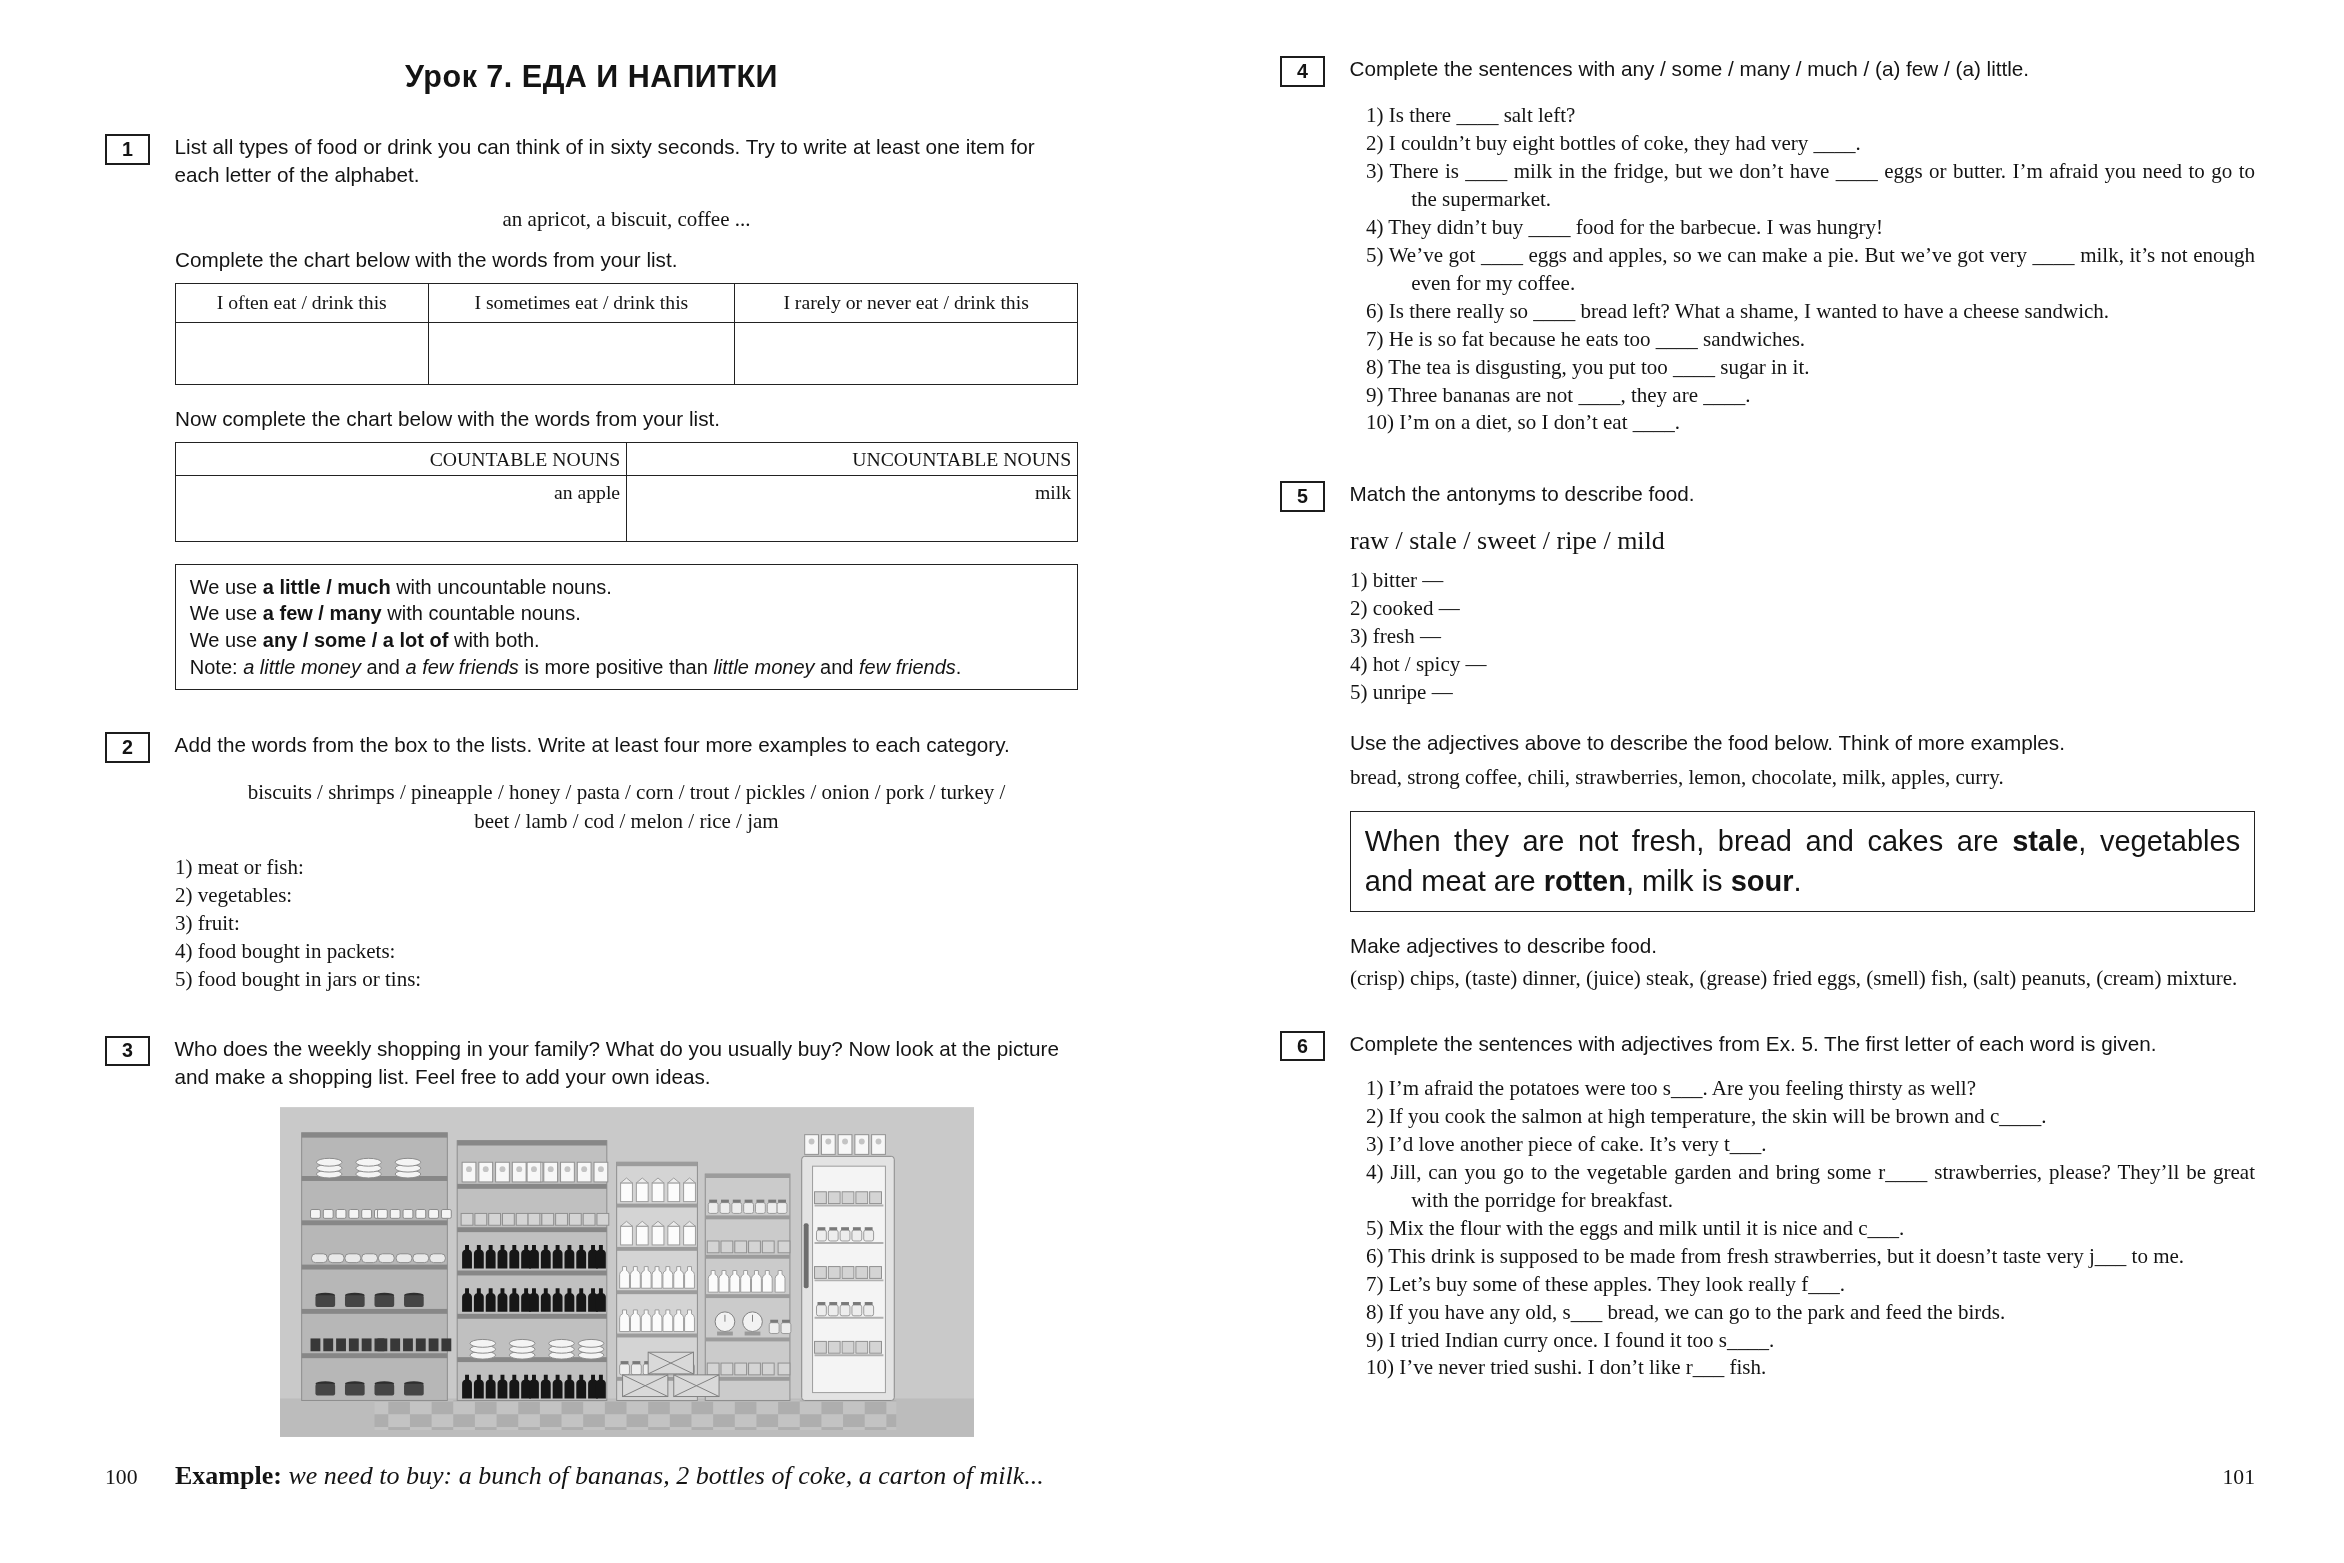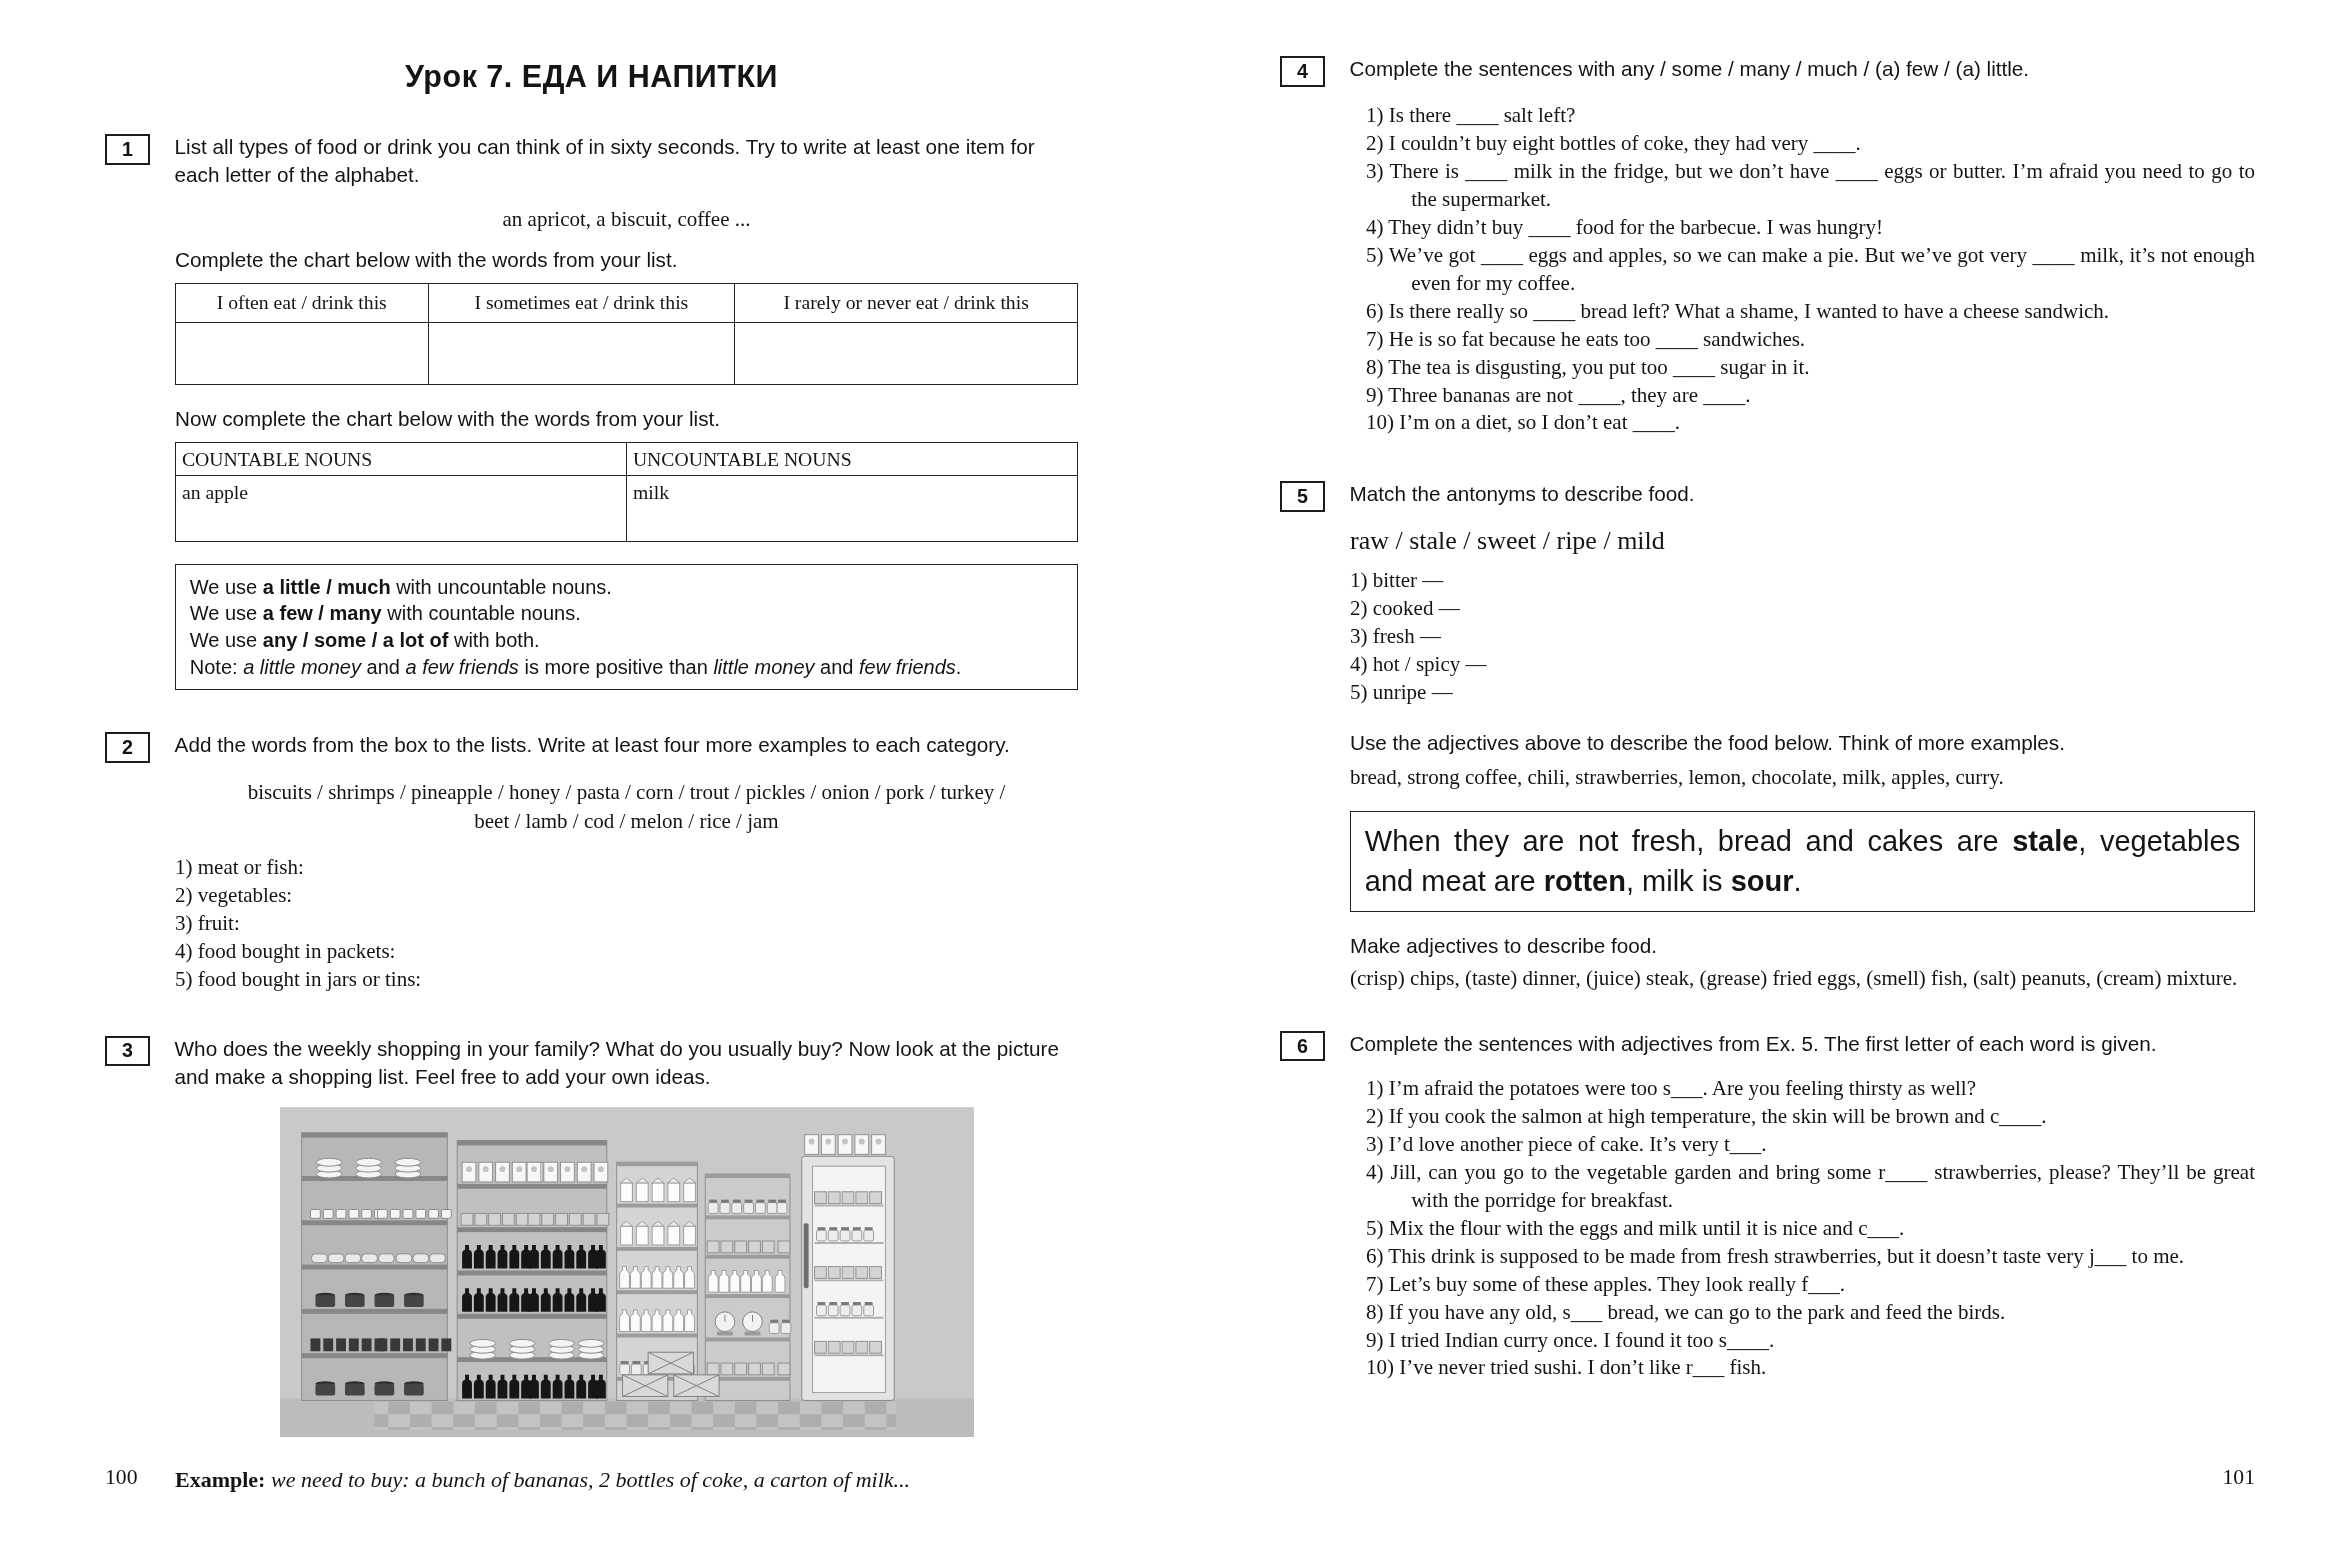--- a/index.html
+++ b/index.html
@@ -26,36 +26,36 @@
   .example-line{font-size:21px;margin:17.7px 0 0 0;}
   .caption{margin:15.8px 0 0 0;font-size:20.7px;}
   .caption-2{margin:21.7px 0 0 0;font-size:20.7px;}
 
   table.chart{width:100%;border-collapse:collapse;margin-top:10.8px;}
   table.chart td{border:1.5px solid #222;font-family:"Liberation Serif",serif;font-size:19.7px;
                  text-align:center;padding:7.9px 5.9px;}
   table.chart tr.empty-row td{height:45px;}
   table.chart2{width:100%;border-collapse:collapse;margin-top:10.8px;}
   table.chart2 td{border:1.5px solid #222;font-family:"Liberation Serif",serif;font-size:19.7px;
-                  text-align:left;padding:4.9px 5.9px;margin-top:19px;}
+                  text-align:right;padding:4.9px 5.9px;margin-top:19px;}
   table.chart2 tr.data-row td{height:55px;vertical-align:top;padding-top:4.9px;}
 
   .rule-box{border:1.5px solid #222;margin-top:21.7px;padding:8.9px 13.8px;font-size:20px;line-height:1.33;}
   .rule-box p{margin:0;}
 
   .word-box{font-size:21px;text-align:center;margin:15.8px auto 0;max-width:788px;line-height:1.38;}
   .plain-list{margin-top:17.7px;}
   .sent{font-family:"Liberation Serif",serif;font-size:21px;line-height:1.33;text-align:justify;
         padding-left:2.15em;text-indent:-2.15em;margin:0;}
   .sent-list{margin-top:13.8px;margin-left:16px;}
 
   .picture-wrap{margin-top:15.8px;text-align:center;}
   .picture-wrap svg{display:inline-block;}
 
-  .example-row{margin-top:26px;font-size:22px;}
+  .example-row{margin-top:20px;font-size:26px;}
   .example-row .lbl{font-weight:700;}
   .example-row .txt{font-style:italic;}
 
   .word-line{font-size:26px;text-align:left;margin:13.8px 0 0 0;}
   .sub-instr{margin:23.6px 0 0 0;font-size:20.7px;}
   .sub-instr-2{margin:21.7px 0 0 0;font-size:20.7px;}
   .food-line{margin:9.9px 0 0 0;font-size:21px;}
   .note-box{border:1.5px solid #222;margin-top:21px;padding:9.9px 13.8px;
             font-family:Liberation Sans, sans-serif;font-size:29px;line-height:1.38;text-align:justify;}
   .note-box p{margin:0;}

